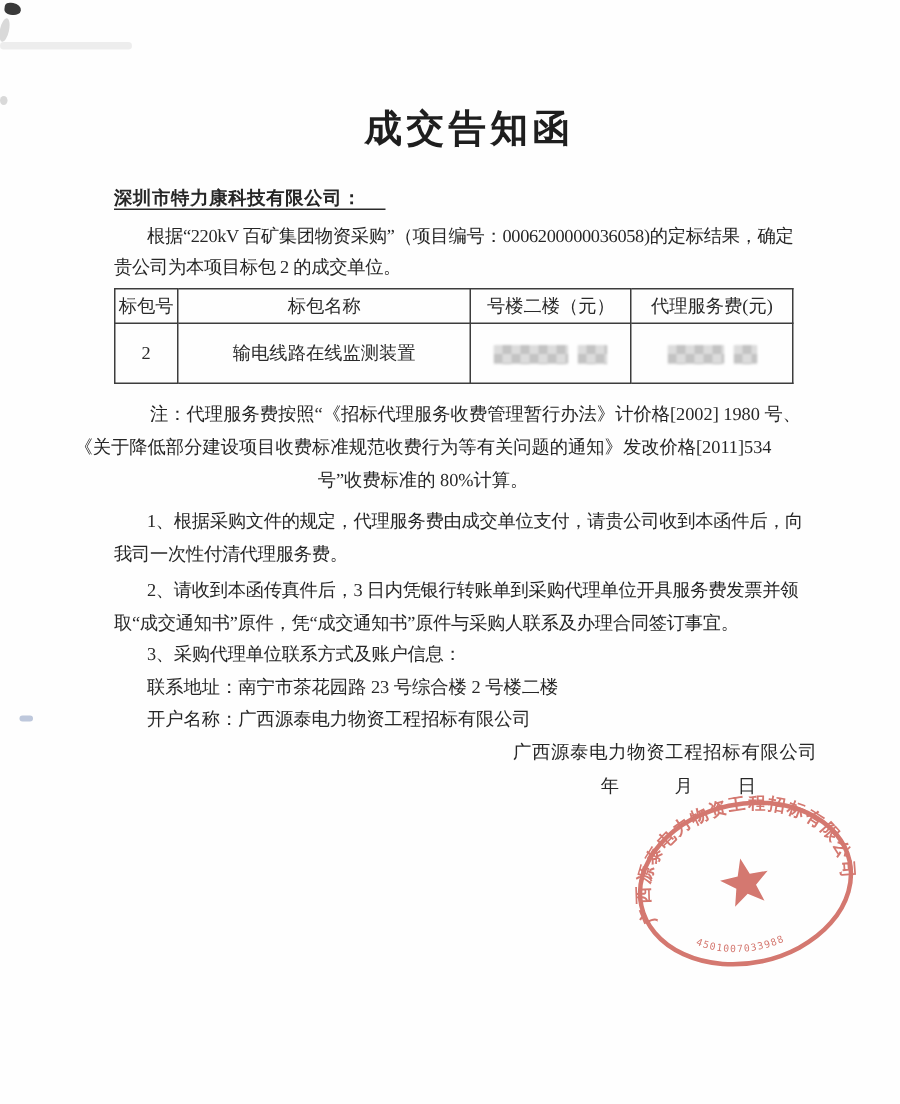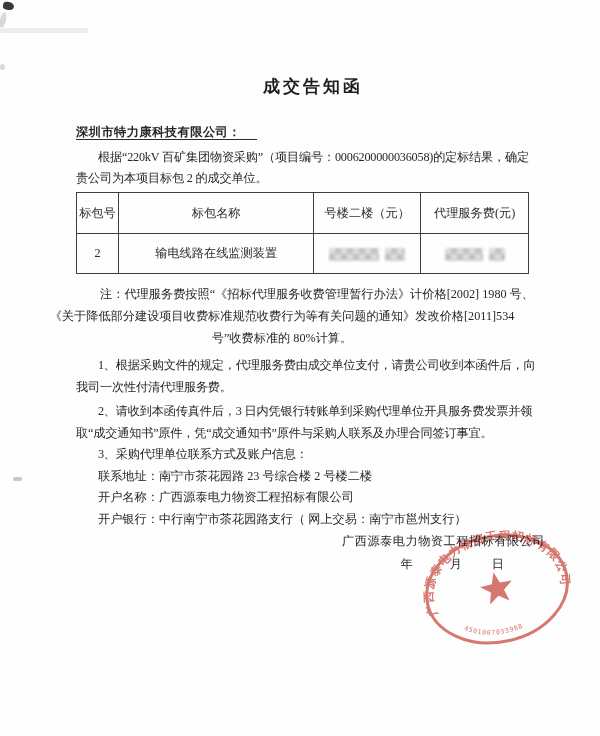--- a/index.html
+++ b/index.html
@@ -5,38 +5,38 @@
   * { margin:0; padding:0; box-sizing:border-box; }
   html,body { background:#888; }
   .page {
     position:relative; width:600px; height:736px; margin:0 auto;
     background:#fefefe; overflow:hidden;
     font-family:"Liberation Serif","DejaVu Serif",serif;
     color:#262626;
   }
   .doc { padding:72px 50px 0 76px; font-size:12.2px; line-height:21px; }
   .title {
-    text-align:center; font-size:17px; font-weight:700;
+    text-align:center; font-size:25px; font-weight:700;
     letter-spacing:3px; line-height:30px; color:#1e1e1e;
   }
   .addressee { margin-top:20px; line-height:21px; }
   .addressee span {
     font-weight:700; border-bottom:1.2px solid #2a2a2a; padding-right:16px;
     letter-spacing:0.5px;
   }
   .para { white-space:pre-line; text-align:left; }
   .intro { margin-top:4px; text-indent:1.8em; letter-spacing:-0.2px; }
   .bid-table {
     margin-top:3px; border-collapse:collapse; width:453px;
     font-size:12.2px; color:#2a2a2a;
   }
   .bid-table td {
     border:1px solid #3d3d3d; text-align:center; vertical-align:middle;
   }
-  .bid-table .hrow td { height:41px; }
+  .bid-table .hrow td { height:23px; }
   .bid-table .drow td { height:40px; }
   .c1 { width:42px; } .c2 { width:196px; } .c3 { width:107px; } .c4 { width:108px; }
   .mosaic {
     display:inline-block; vertical-align:middle; height:13px;
     background:repeating-conic-gradient(#c3c3c3 0% 25%, #dcdcdc 0% 50%) 0 0/12px 12px;
     filter:blur(0.8px); border-radius:1px;
   }
   .mosaic.gap { margin-left:6px; }
   .note { margin-top:9px; margin-left:-62px; line-height:22px; text-indent:70px;text-align:center; }
   .item { text-indent:1.8em; line-height:21.5px; letter-spacing:-0.2px; }
@@ -108,21 +108,20 @@
 号”收费标准的 80%计算。</div>
 
     <div class="para item item1">1、根据采购文件的规定，代理服务费由成交单位支付，请贵公司收到本函件后，向
 我司一次性付清代理服务费。</div>
     <div class="para item item2">2、请收到本函传真件后，3 日内凭银行转账单到采购代理单位开具服务费发票并领
 取“成交通知书”原件，凭“成交通知书”原件与采购人联系及办理合同签订事宜。</div>
     <div class="para item item3">3、采购代理单位联系方式及账户信息：</div>
 
     <div class="contact">联系地址：南宁市茶花园路 23 号综合楼 2 号楼二楼</div>
     <div class="contact">开户名称：广西源泰电力物资工程招标有限公司</div>
-    <div class="contact">开户银行：中行南宁市茶花园路支行（ 网上交易：南宁市邕州支行）</div>
 
     <div class="signature">广西源泰电力物资工程招标有限公司</div>
 
     <div class="dateline">
       <span>年</span><span class="ml">月</span><span class="dl">日</span>
     </div>
   </div>
 
   <svg class="seal" viewBox="0 0 154 116" xmlns="http://www.w3.org/2000/svg">
     <defs>

